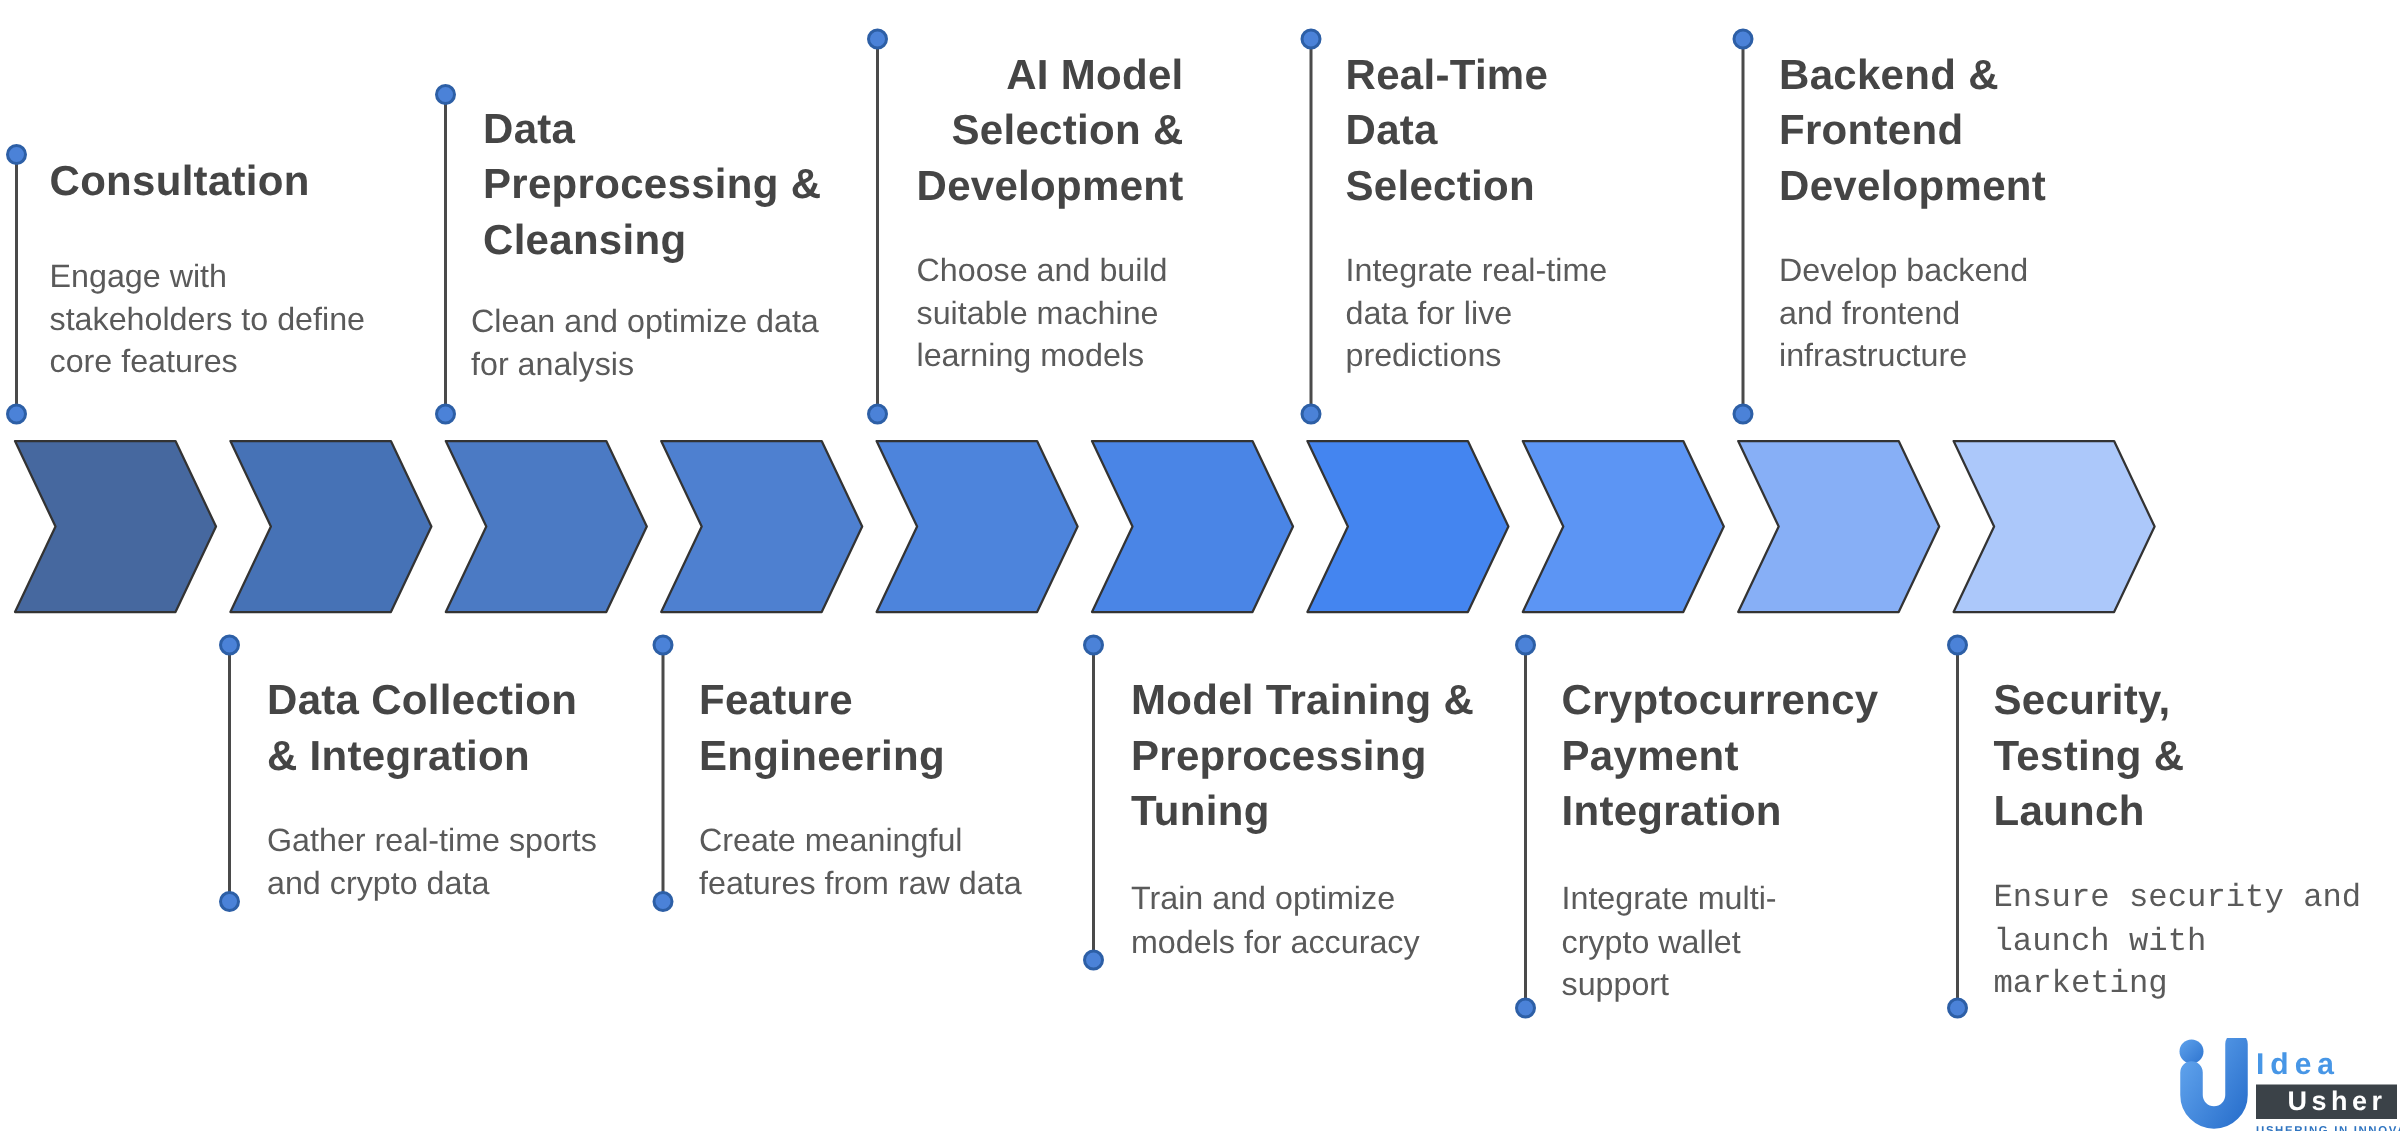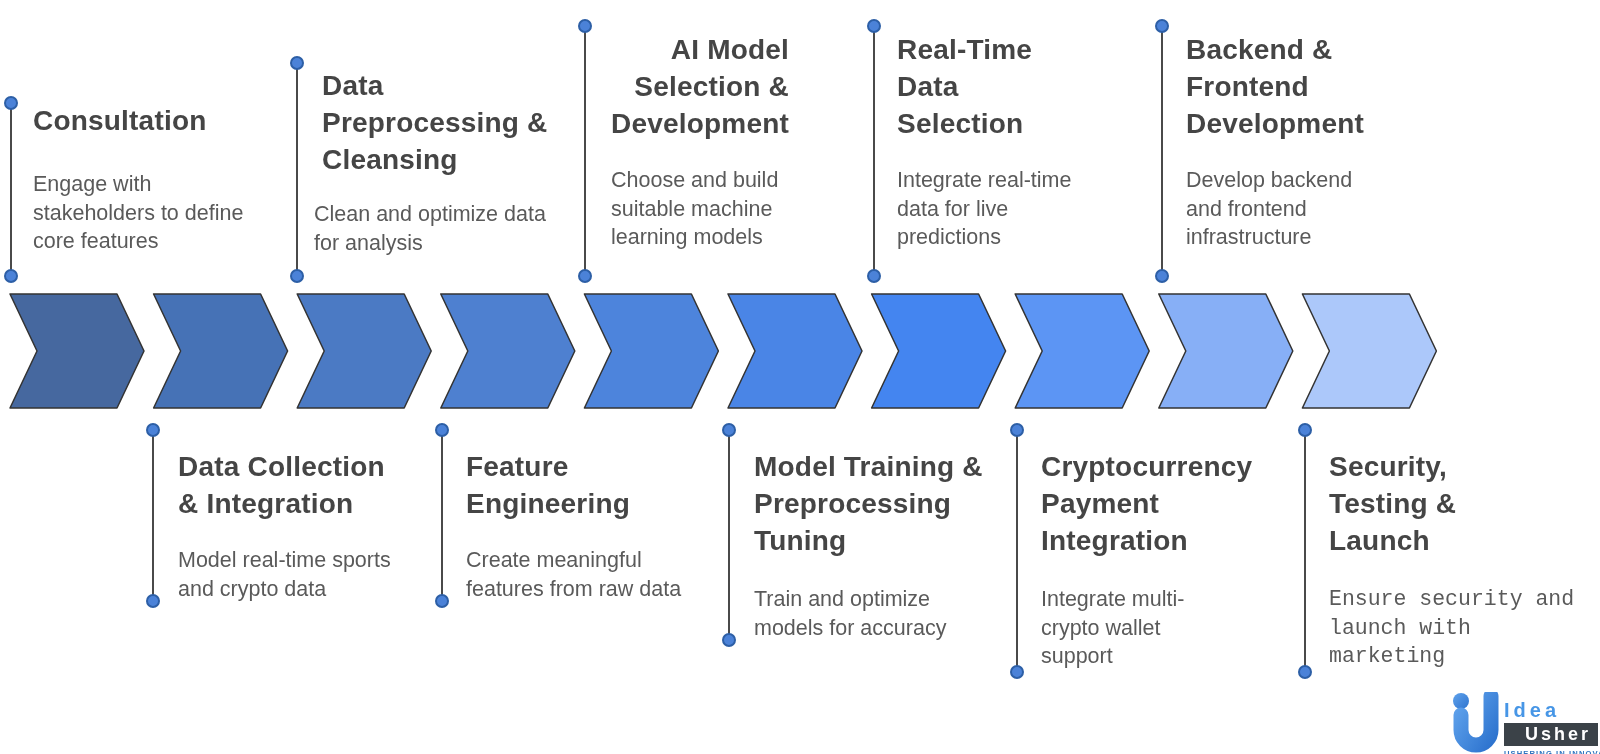--- a/index.html
+++ b/index.html
@@ -174,21 +174,21 @@
   <div id="bottom-steps">
       <div class="step">
         <div class="connector-line" style="left: 152px; top: 430px; height: 171px;"></div>
         <div class="connector-dot" style="left: 146px; top: 423px;"></div>
         <div class="connector-dot" style="left: 146px; top: 594px;"></div>
         <div class="step-title" style="left: 178px; top: 448px;">
           <div>Data Collection</div>
           <div>&amp; Integration</div>
         </div>
         <div class="step-desc" style="left: 178px; top: 546px;">
-          <div>Model real-time sports</div>
+          <div>Gather real-time sports</div>
           <div>and crypto data</div>
         </div>
       </div>
       <div class="step">
         <div class="connector-line" style="left: 441px; top: 430px; height: 171px;"></div>
         <div class="connector-dot" style="left: 435px; top: 423px;"></div>
         <div class="connector-dot" style="left: 435px; top: 594px;"></div>
         <div class="step-title" style="left: 466px; top: 448px;">
           <div>Feature</div>
           <div>Engineering</div>

